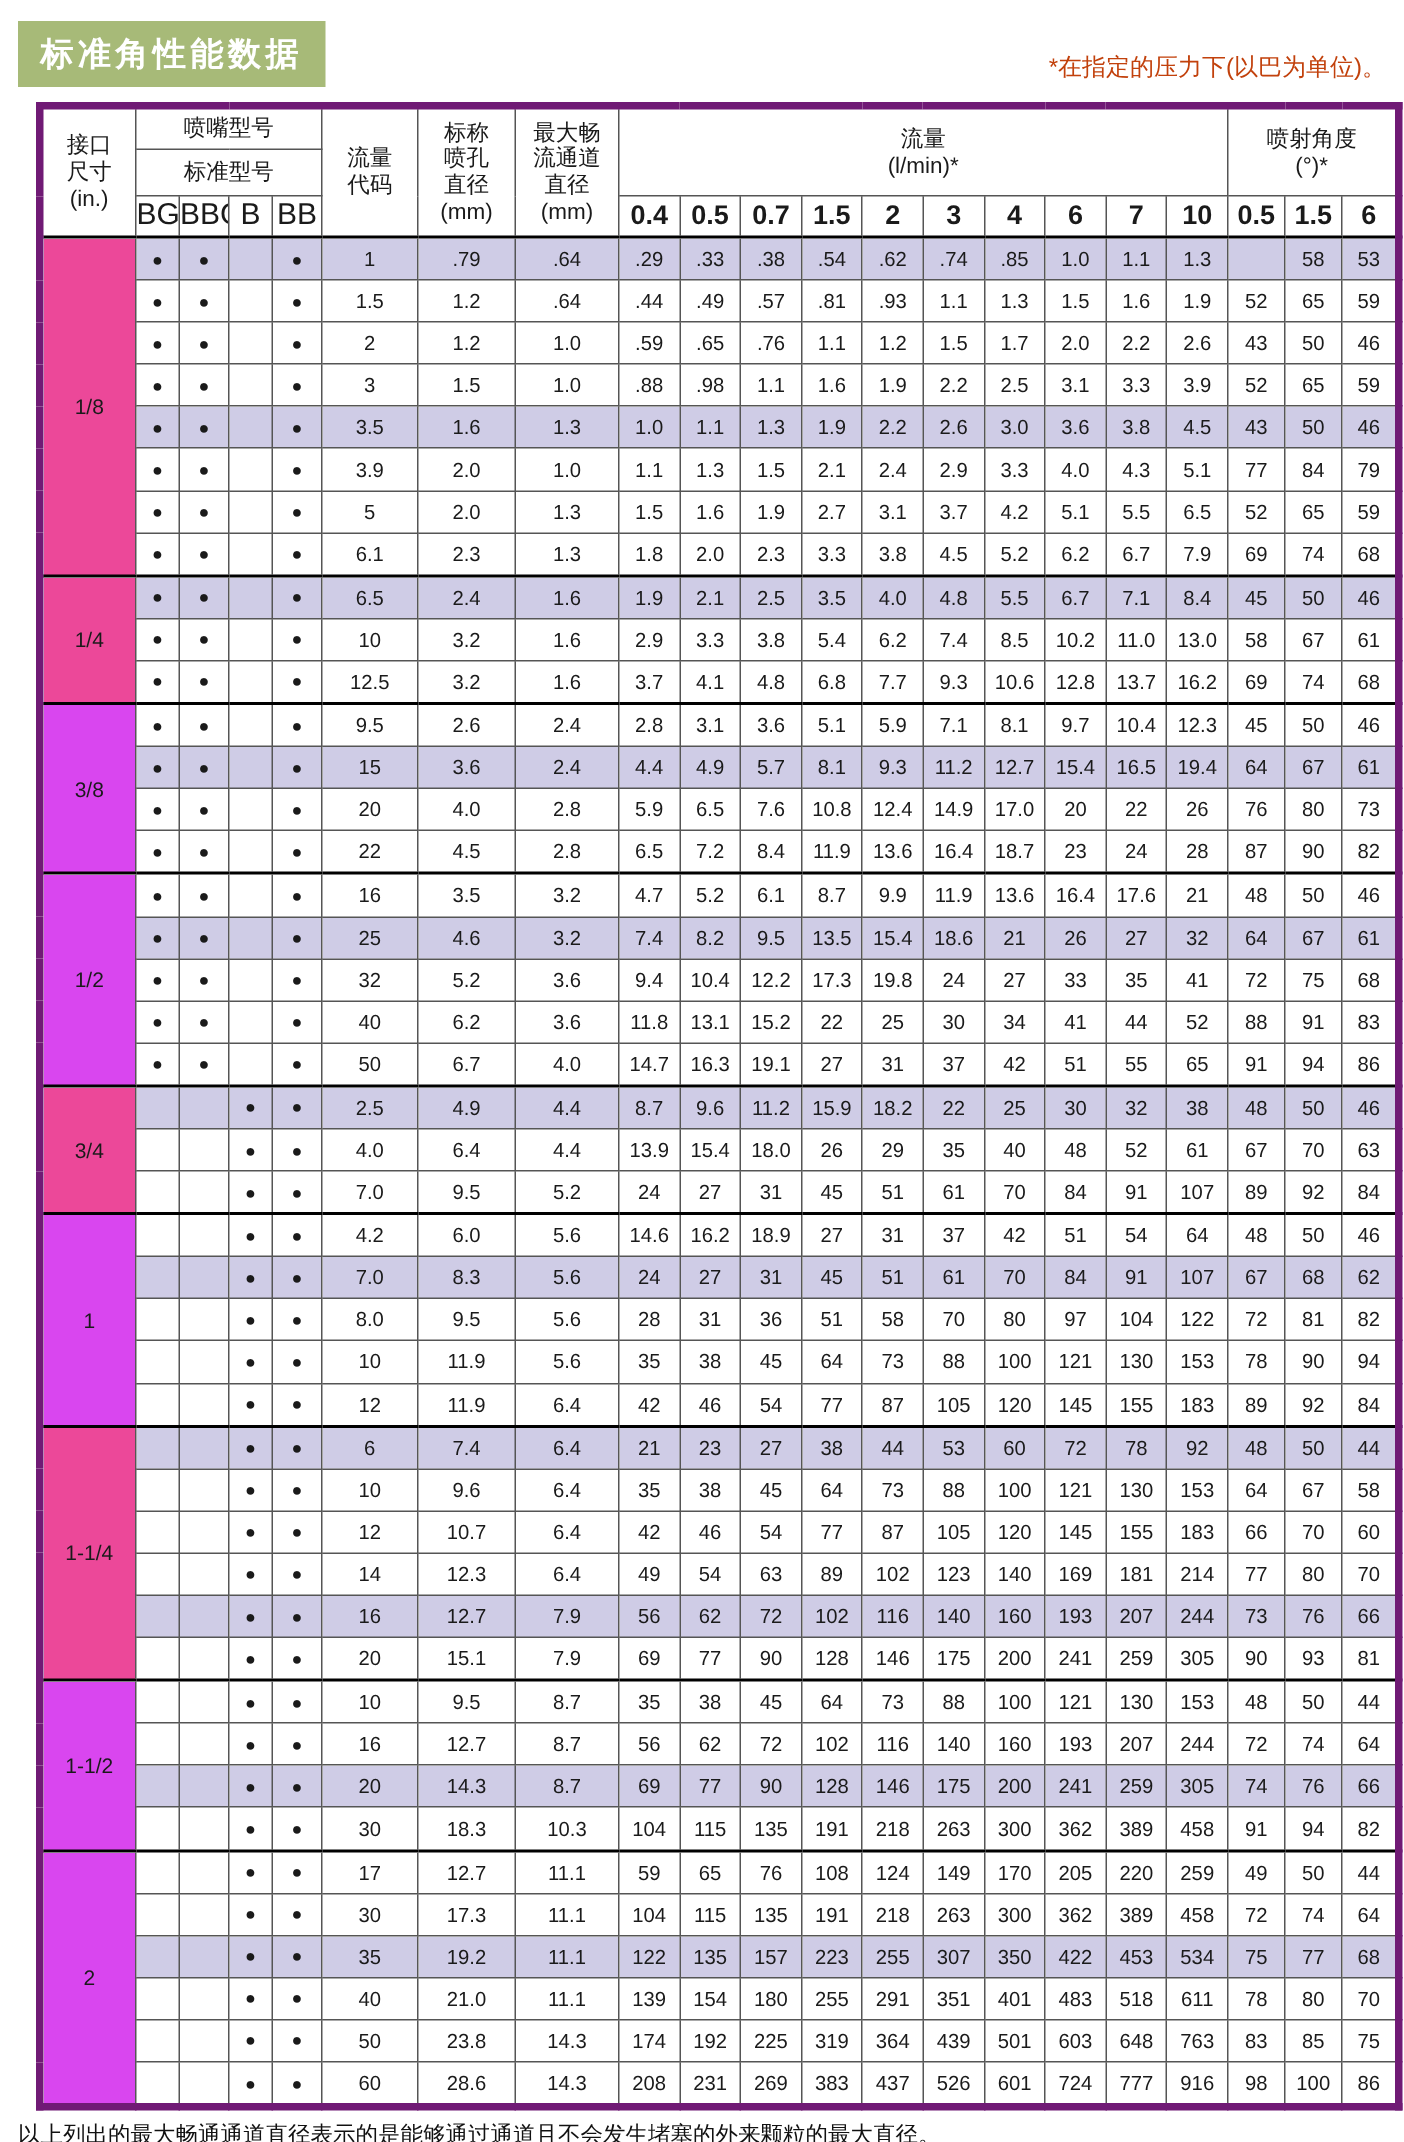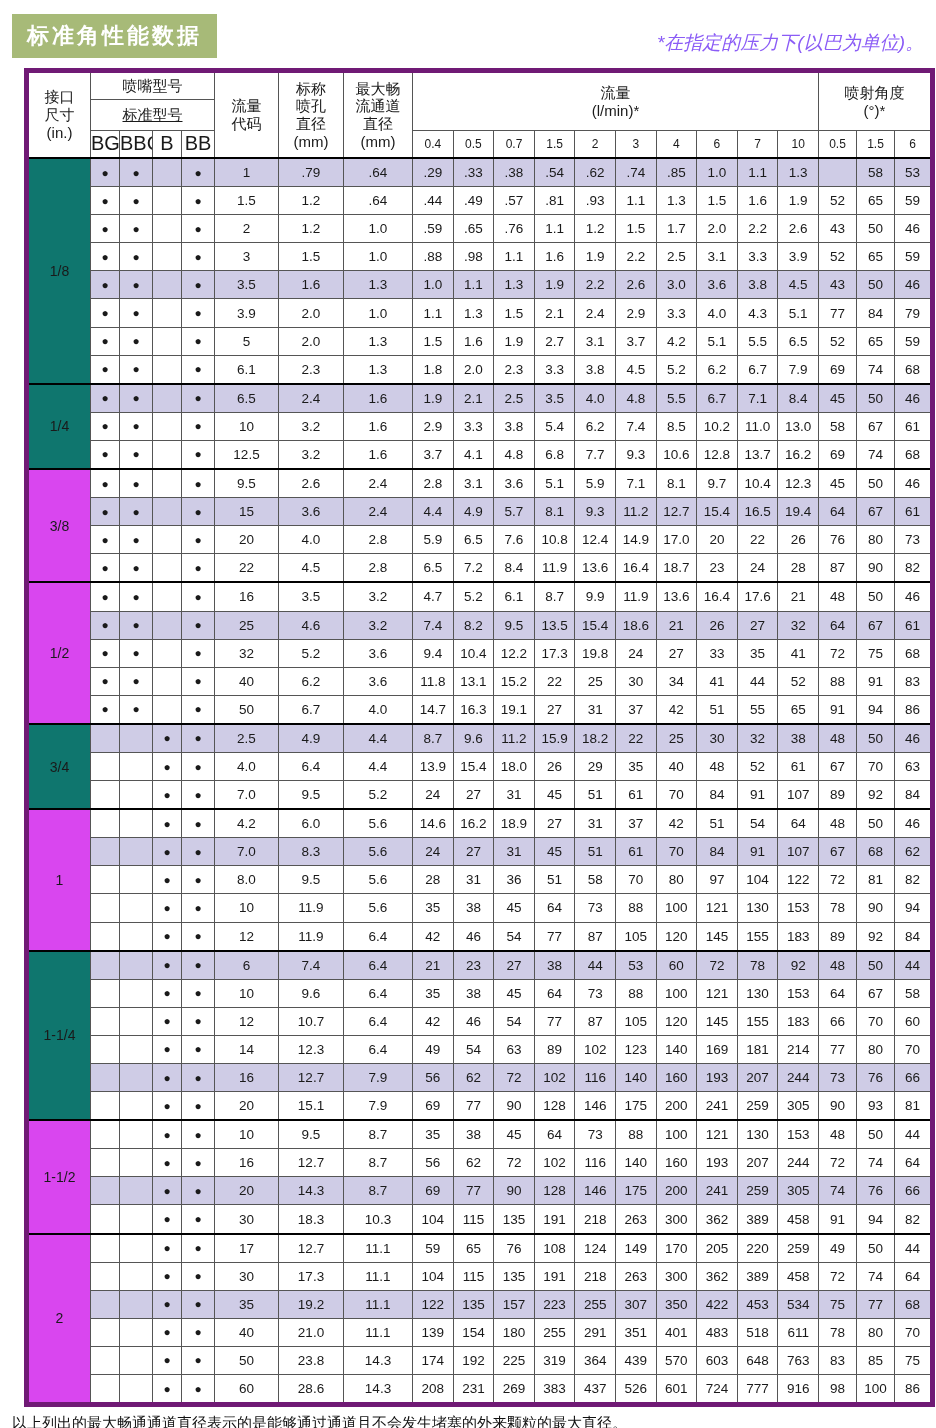--- a/index.html
+++ b/index.html
@@ -1,34 +1,34 @@
 <!DOCTYPE html>
 <html><head>
 <meta charset="utf-8">
 <style>
   html,body{margin:0;padding:0;background:#fff;}
   body{width:936px;height:1428px;font-family:"Liberation Sans",sans-serif;color:#1a1a1a;overflow:hidden;}
   .page{padding:14px 12px 0 12px;box-sizing:border-box;width:936px;}
   .top{display:flex;justify-content:space-between;align-items:flex-end;margin-bottom:10px;}
   .title-badge{background:#a7ba78;color:#fff;font-weight:bold;font-size:22px;letter-spacing:3px;padding:7px 15px;}
-  .note{font-size:19px;color:#8b5cf6;padding-bottom:2px;font-style:italic;}
+  .note{font-size:16px;color:#c2410c;padding-bottom:2px;}
   table{border-collapse:collapse;table-layout:fixed;width:906px;margin-left:12px;}
   th,td{border:1px solid #555;text-align:center;vertical-align:middle;padding:0;overflow:hidden;}
   table{border:5px solid #701a75;}
   thead th{background:#fff;font-weight:normal;font-size:15px;line-height:1.18;white-space:pre-line;}
   thead tr.r1 th{height:26px;}
-  thead tr.r2 th{height:30px;text-decoration:underline;}
+  thead tr.r2 th{height:30px;}
   thead tr.r3 th{height:26px;}
   thead th.model{font-size:20px;}
-  thead th.tick{font-size:12px;font-weight:normal;}
+  thead th.tick{font-size:18px;font-weight:bold;}
   thead{border-bottom:2px solid #000;}
   tbody td{height:27.1px;font-size:13.5px;}
   tbody td.size{background:#d946ef;font-size:14px;}
   tbody tr.shaded td{background:#cfcce6;}
-  tbody tr.shaded td.size{background:#0f766e;}
+  tbody tr.shaded td.size{background:#ec4899;}
   tbody tr.group-start td{border-top:2px solid #000;}
   td.dot{font-size:12px;line-height:1;}
   .footnote{font-size:15px;margin:7px 0 0 0;color:#111;}
 </style>
 </head>
 <body>
 
 <div class="page">
   <div class="top">
     <div class="title-badge">标准角性能数据</div>
@@ -1044,21 +1044,21 @@
           <td class="dot">●</td>
           <td>50</td>
           <td>23.8</td>
           <td>14.3</td>
           <td>174</td>
           <td>192</td>
           <td>225</td>
           <td>319</td>
           <td>364</td>
           <td>439</td>
-          <td>570</td>
+          <td>501</td>
           <td>603</td>
           <td>648</td>
           <td>763</td>
           <td>83</td>
           <td>85</td>
           <td>75</td>
         </tr>
         <tr>
           <td class="dot"></td>
           <td class="dot"></td>

